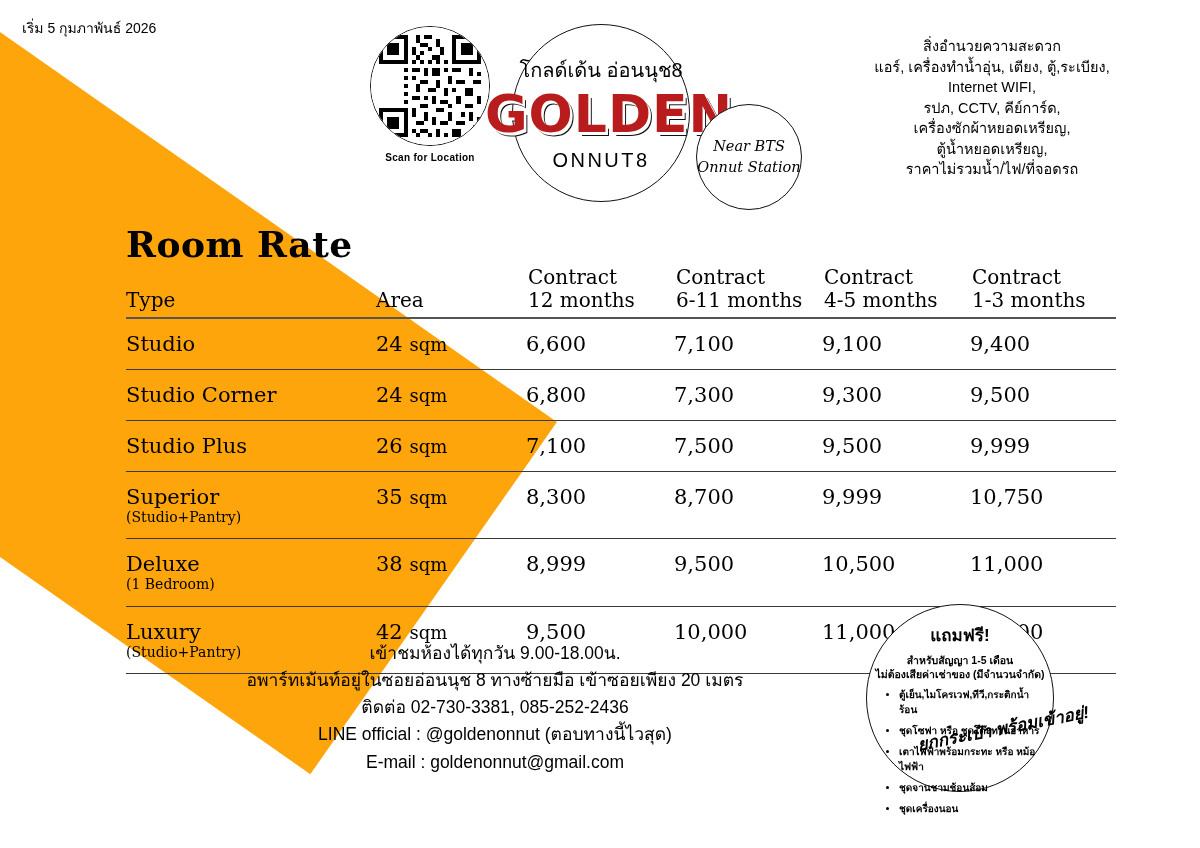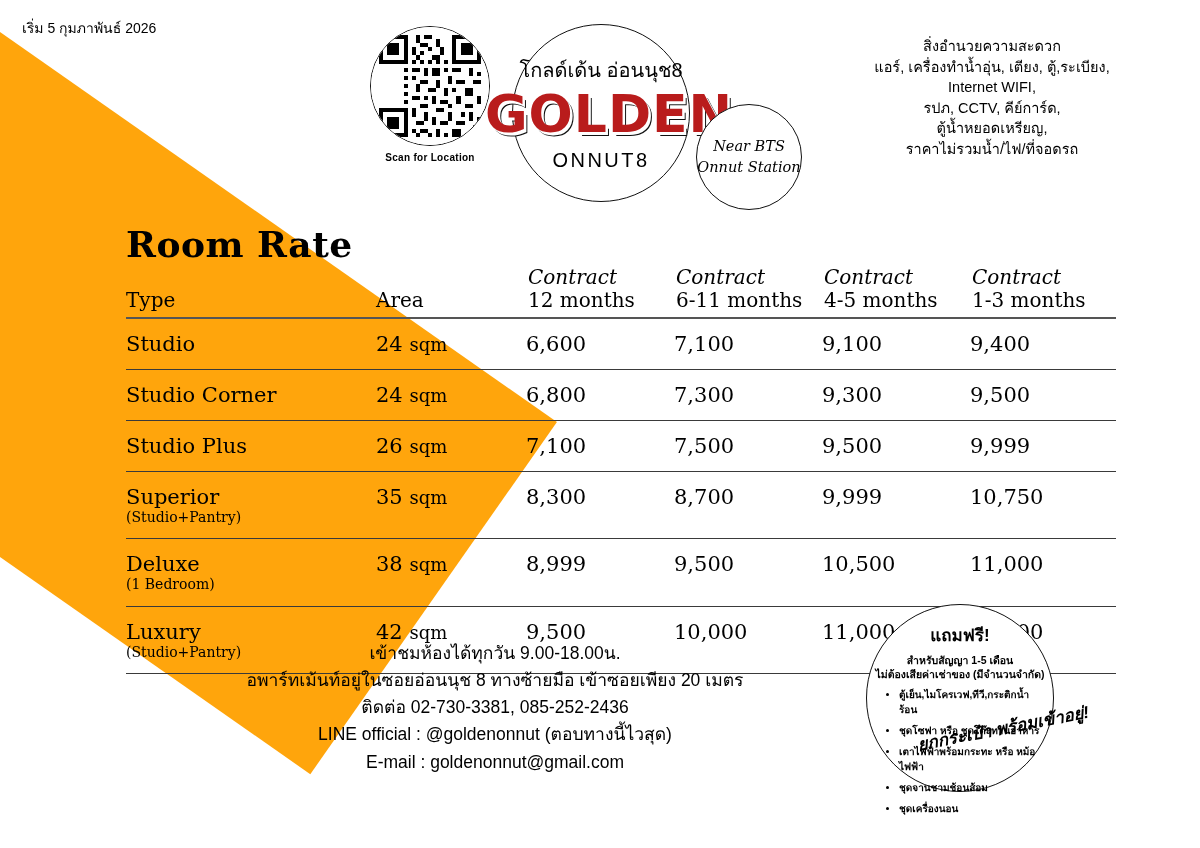--- a/index.html
+++ b/index.html
@@ -166,21 +166,21 @@
   table.rates th {
     font-weight: normal;
     text-align: left;
     vertical-align: bottom;
     font-size: 20px;
     line-height: 1.15;
     padding: 0 0 5px 0;
     border-bottom: 2.5px double #555;
   }
   table.rates th.hdr-contract { padding-left: 2px; }
-  table.rates th .ct-line1 { display: block; font-style: italic; }
+  table.rates th .ct-line1 { display: block; }
   table.rates th .ct-line2 { display: block; }
   table.rates td {
     font-size: 21px;
     padding: 13px 0 13px 0;
     border-bottom: 1.4px solid #3a3a3a;
     vertical-align: top;
     white-space: nowrap;
   }
   table.rates tr:last-child td { border-bottom: 1.6px solid #3a3a3a; }
   td.c-type { width: 250px; padding-left: 6px; }
@@ -376,20 +376,21 @@
 <div id="bts-circle">
   <span>Near BTS</span>
   <span>Onnut Station</span>
 </div>
 
 <div id="amenities">
   <div>สิ่งอำนวยความสะดวก</div>
   <div>แอร์, เครื่องทำน้ำอุ่น, เตียง, ตู้,ระเบียง,</div>
   <div>Internet WIFI,</div>
   <div>รปภ, CCTV, คีย์การ์ด,</div>
+  <div>เครื่องซักผ้าหยอดเหรียญ,</div>
   <div>ตู้น้ำหยอดเหรียญ,</div>
   <div>ราคาไม่รวมน้ำ/ไฟ/ที่จอดรถ</div>
 </div>
 
 <div id="rate-table">
   <div id="rate-title">Room Rate</div>
   <table class="rates">
     <thead>
       <tr>
         <th class="h-type">Type</th>

